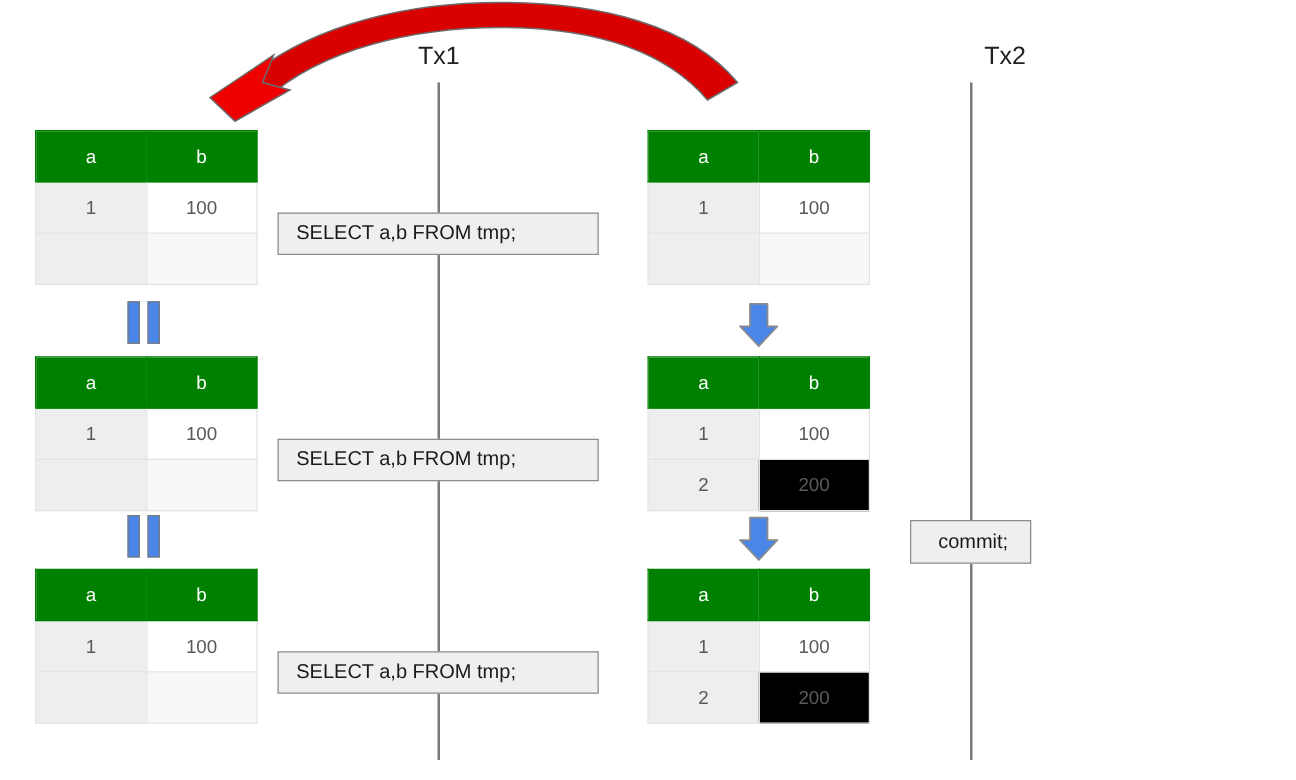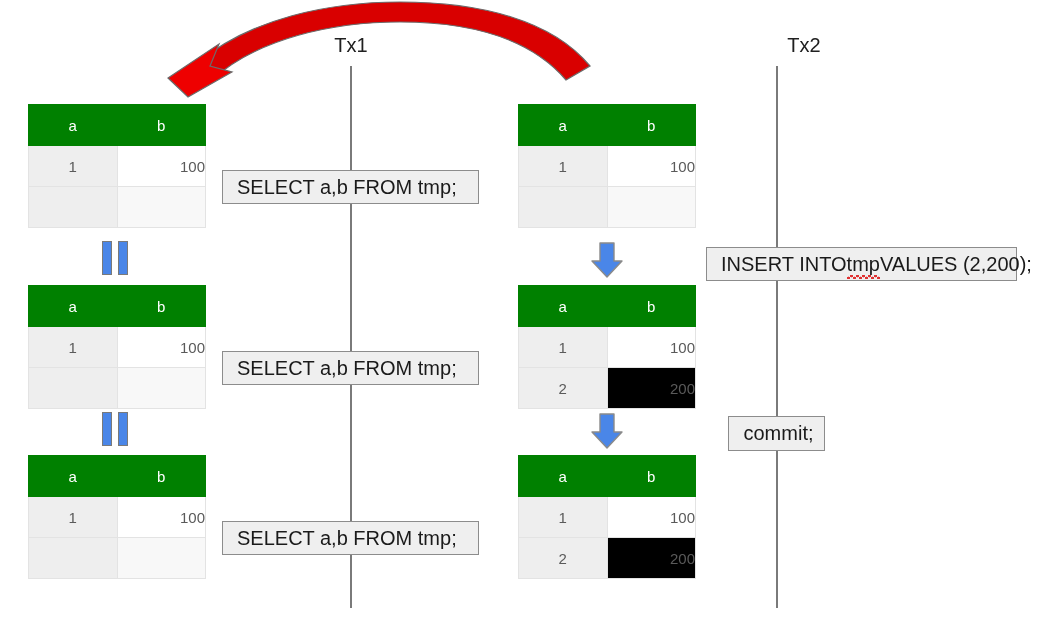--- a/index.html
+++ b/index.html
@@ -58,21 +58,20 @@
     font-size: 15px;
     border: 1px solid #008000;
   }
   .db-table td.col-a {
     background: #eeeeee;
     color: #5a5a5a;
   }
   .db-table td.col-b {
     background: #ffffff;
     color: #5a5a5a;
-    text-align: right;
   }
   .db-table tr.alt td.col-a {
     background: #eeeeee;
   }
   .db-table tr.alt td.col-b {
     background: #000000;
   }
   .db-table tr.empty td.col-a {
     background: #eeeeee;
   }
@@ -81,21 +80,21 @@
   }
 
   
   .stmt-box {
     position: absolute;
     background: #efefef;
     border: 1.5px solid #8c8c8c;
     box-sizing: border-box;
     display: flex;
     align-items: center;
-    font-size: 20px;
+    font-size: 16px;
     color: #1a1a1a;
     white-space: nowrap;
     padding-left: 14px;
   }
   .stmt-box.center-text {
     justify-content: center;
     padding-left: 4px;
   }
   .misspelled {
     position: relative;
@@ -323,23 +322,18 @@
   </div>
 
   <div class="stmt-box" style="left:222px; top:351px; width:257px; height:34px;">
     <span>SELECT a,b FROM tmp;</span>
   </div>
 
   <div class="stmt-box" style="left:222px; top:521px; width:257px; height:34px;">
     <span>SELECT a,b FROM tmp;</span>
   </div>
 
-  <div class="stmt-box" style="left:706px; top:247px; width:311px; height:34px;">
-    <span>INSERT INTO </span>
-      <span class="misspelled">tmp</span>
-      <span> VALUES (2,200);</span>
-  </div>
 
   <div class="stmt-box center-text" style="left:728px; top:416px; width:97px; height:35px;">
     <span>commit;</span>
   </div>
 
 </div>
 
 </body></html>

